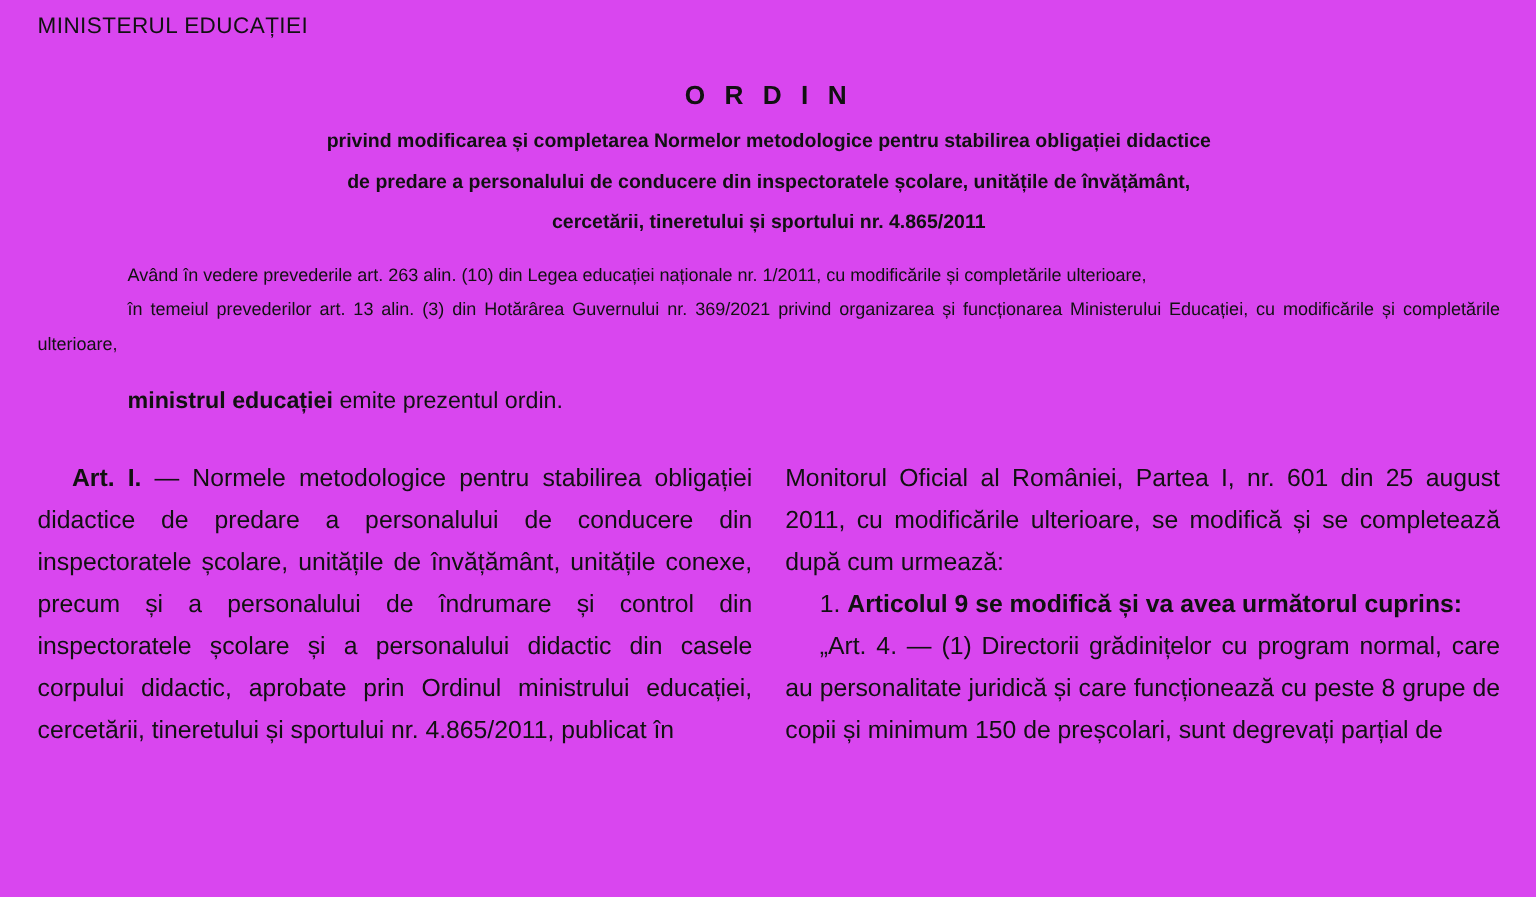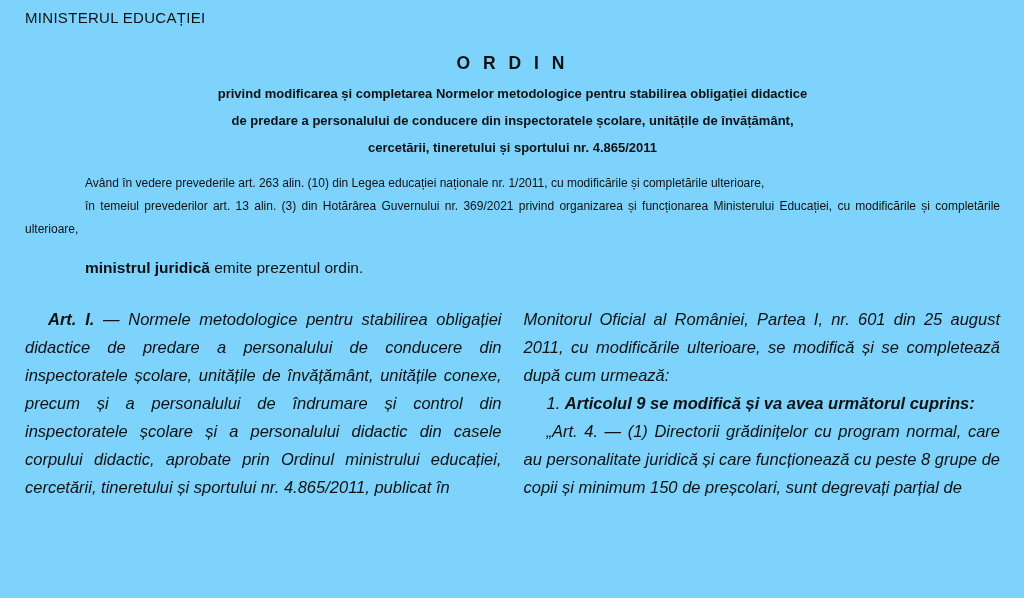--- a/index.html
+++ b/index.html
@@ -1,21 +1,21 @@
 <!DOCTYPE html>
 <html><head>
 <meta charset="utf-8">
 <style>
   html, body { margin: 0; padding: 0; background: #ffffff; }
   .page {
     position: relative;
     width: 1024px;
     height: 598px;
     box-sizing: border-box;
-    background: #7dd3fc;
+    background: #d946ef;
     color: #111111;
     font-family: "Liberation Sans", "DejaVu Sans", sans-serif;
     padding: 9px 24px 0 25px;
     overflow: hidden;
   }
   .ministry {
     font-size: 15px;
     line-height: 18px;
     letter-spacing: 0.3px;
   }
@@ -51,21 +51,20 @@
   .columns {
     display: flex;
     gap: 22px;
     margin-top: 26px;
   }
   .col {
     flex: 1;
     min-width: 0;
     font-size: 16.5px;
     line-height: 28px;
-    font-style: italic;
   }
   .col p {
     margin: 0;
     text-align: justify;
   }
   .p-indent { text-indent: 23px; }
   b { font-weight: bold; }
 </style>
 </head>
 <body>
@@ -81,21 +80,21 @@
     <div class="subtitle-line">de predare a personalului de conducere din inspectoratele școlare, unitățile de învățământ,</div>
     <div class="subtitle-line">cercetării, tineretului și sportului nr. 4.865/2011</div>
   </div>
 
   <div class="preamble">
     <p>Având în vedere prevederile art. 263 alin. (10) din Legea educației naționale nr. 1/2011, cu modificările și completările ulterioare,</p>
     <p>în temeiul prevederilor art. 13 alin. (3) din Hotărârea Guvernului nr. 369/2021 privind organizarea și funcționarea Ministerului Educației, cu modificările și completările ulterioare,</p>
   </div>
 
   <p class="enacting">
-    <b>ministrul juridică</b><span> emite prezentul ordin.</span>
+    <b>ministrul educației</b><span> emite prezentul ordin.</span>
   </p>
 
   <div class="columns">
 
     <div class="col">
       <p class="p-indent">
         <b>Art. I.</b><span> — Normele metodologice pentru stabilirea obligației didactice de predare a personalului de conducere din inspectoratele școlare, unitățile de învățământ, unitățile conexe, precum și a personalului de îndrumare și control din inspectoratele școlare și a personalului didactic din casele corpului didactic, aprobate prin Ordinul ministrului educației, cercetării, tineretului și sportului nr. 4.865/2011, publicat în</span>
       </p>
     </div>
 

